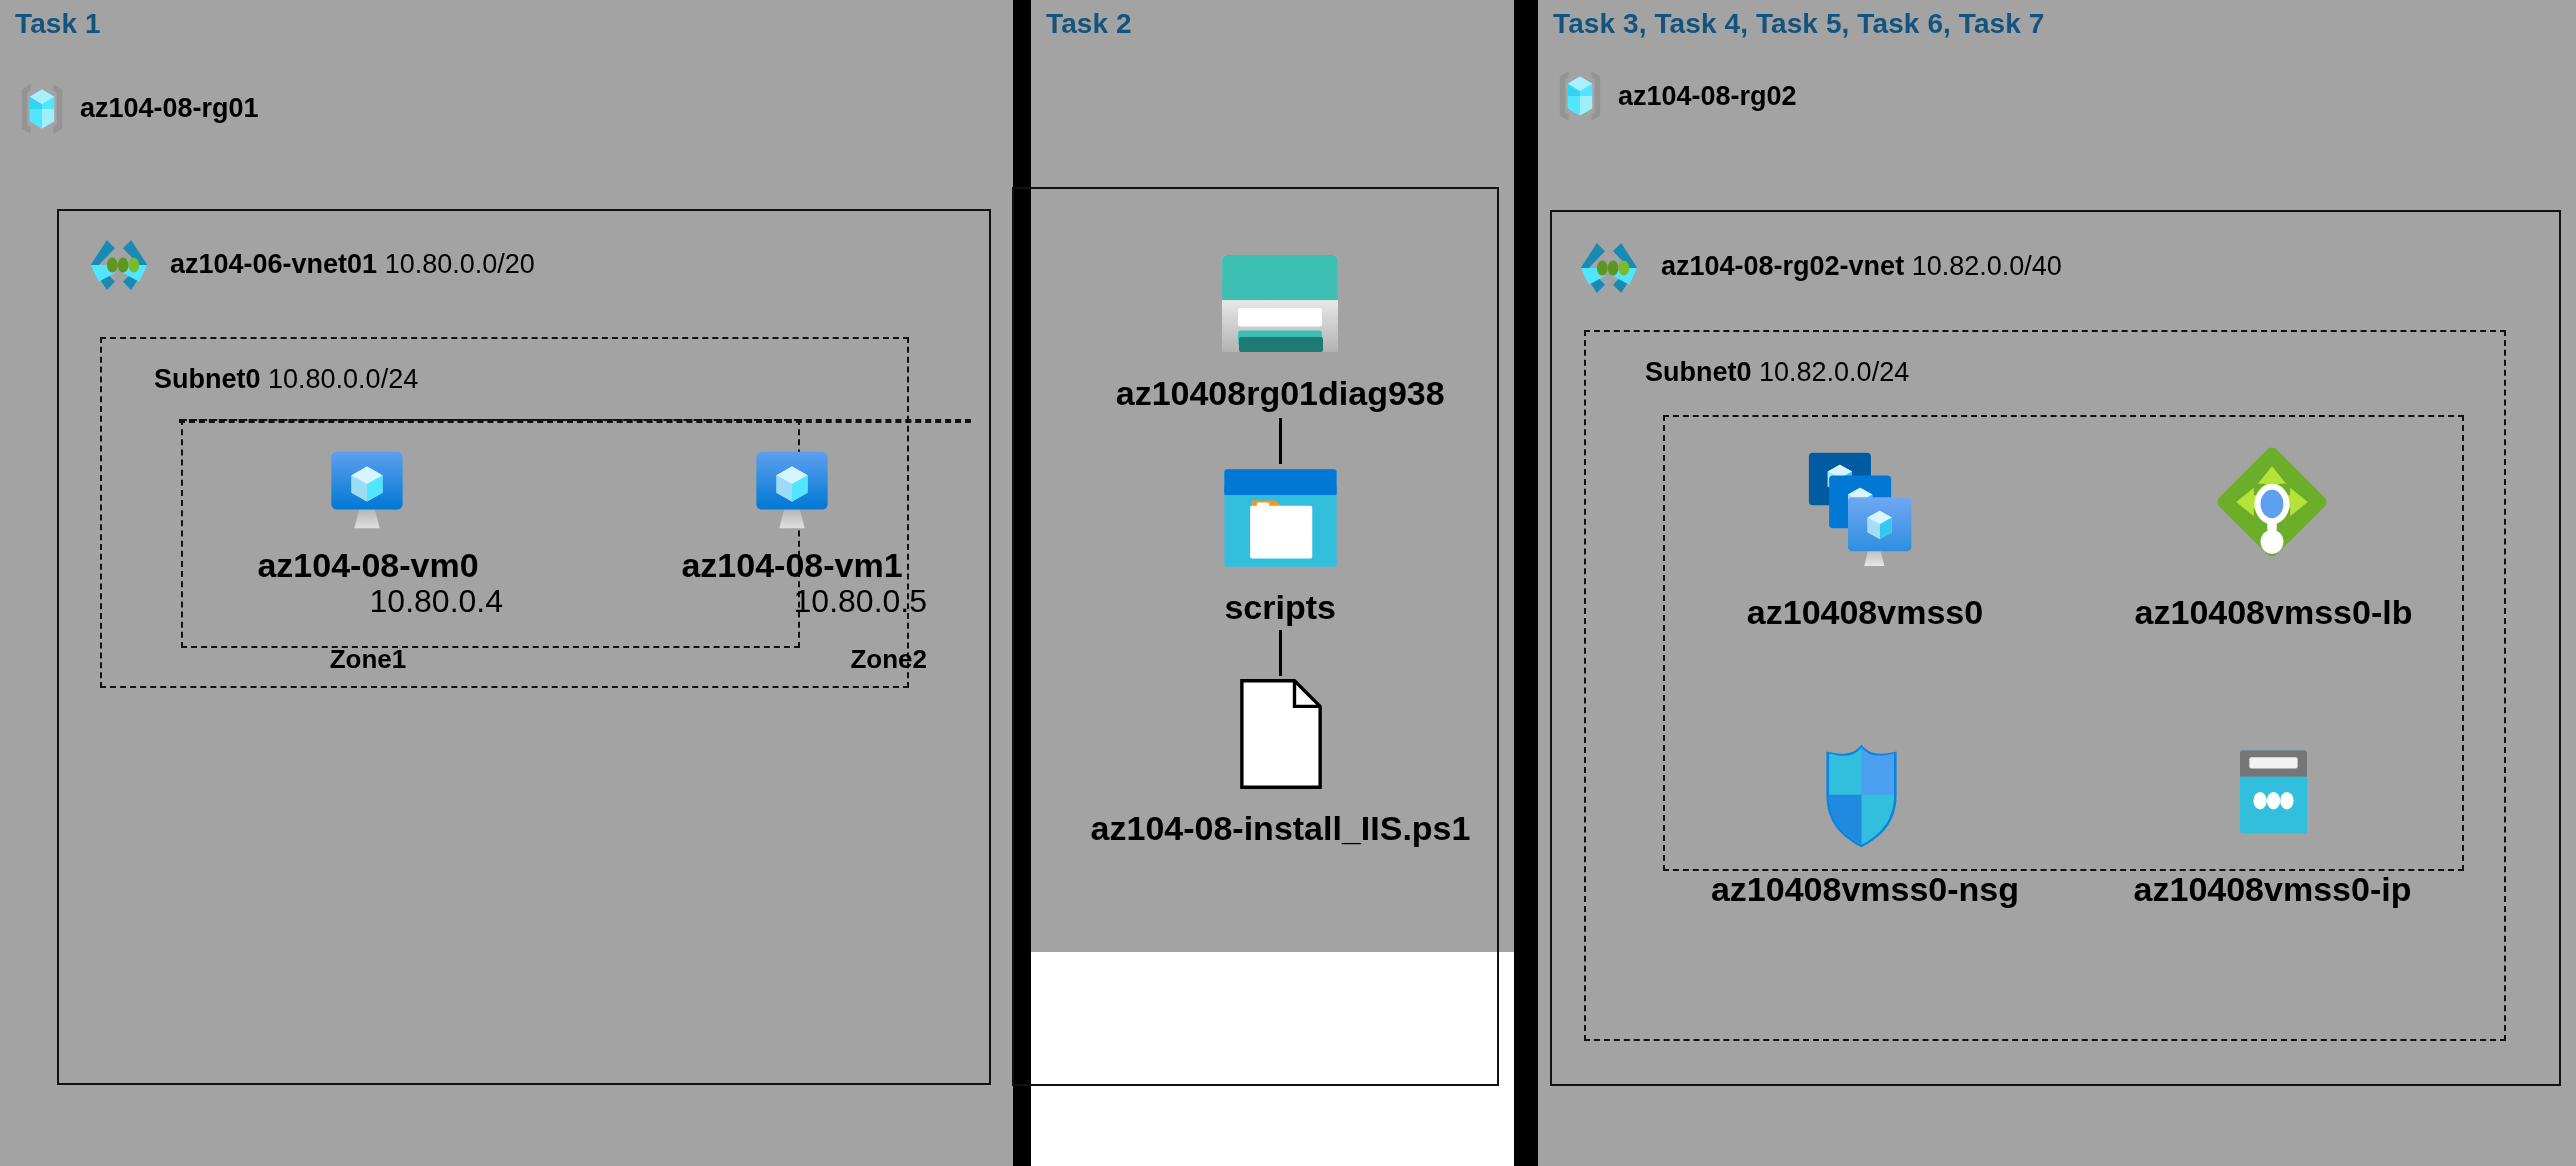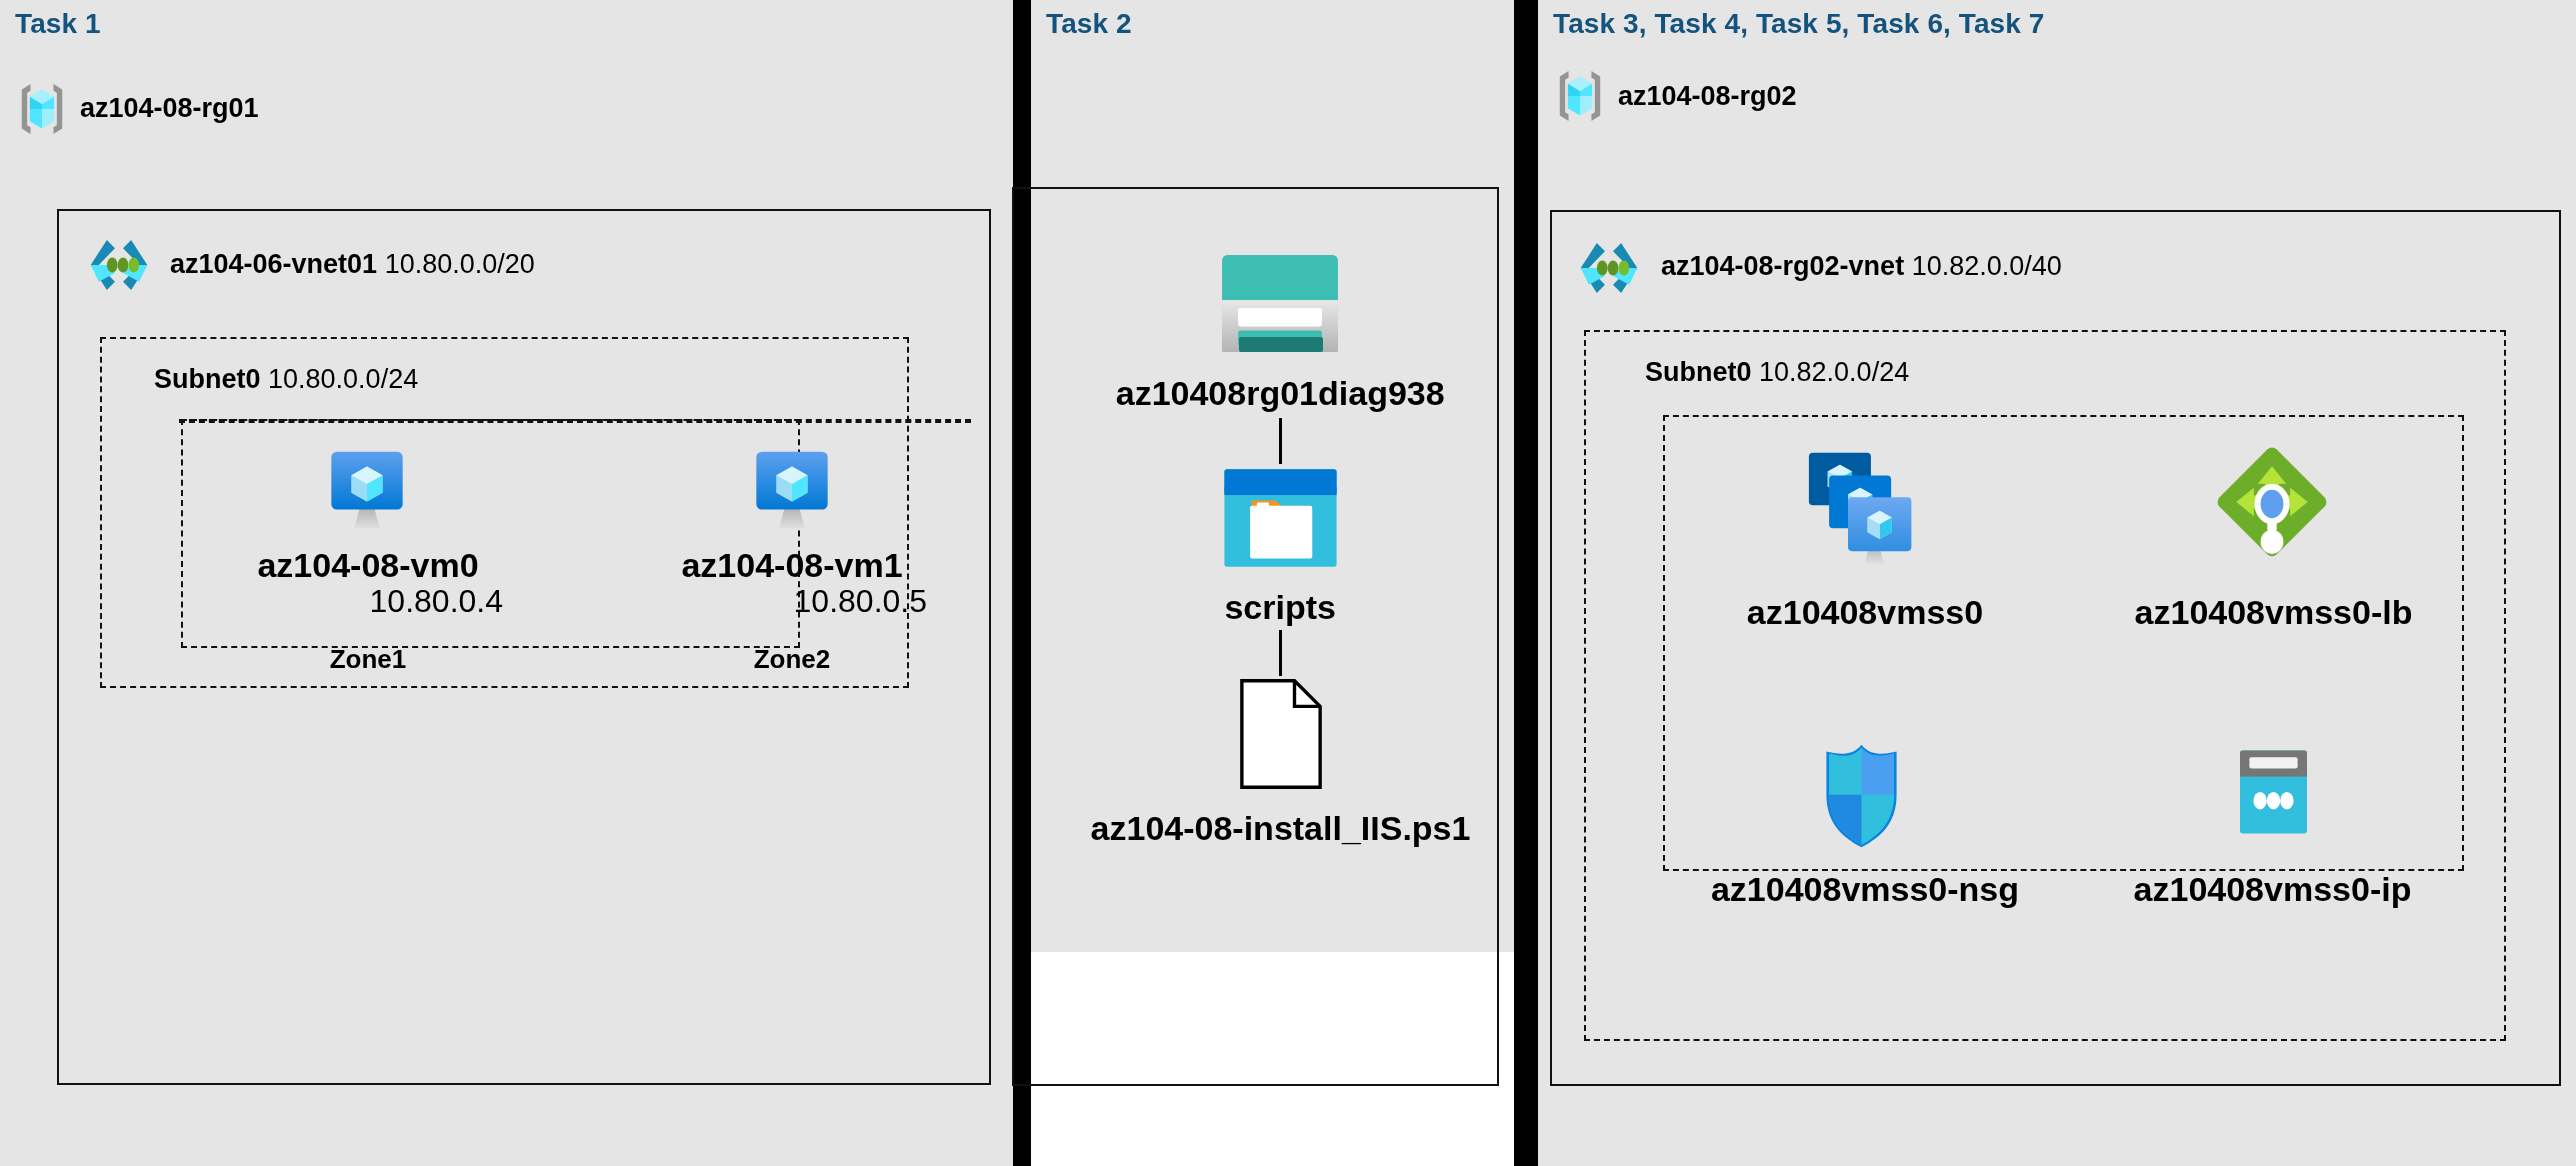--- a/index.html
+++ b/index.html
@@ -2,21 +2,21 @@
 <html style="font-size:10.8px"><head>
 <meta charset="utf-8">
 <style>
   html,body{margin:0;padding:0;background:#ffffff;}
   body{font-family:"Liberation Sans", sans-serif;}
   #canvas{
     position:relative;width:2576px;height:1166px;background:#ffffff;
     overflow:hidden;
   }
   
-  .panel{position:absolute;background:#e5e5e5;box-sizing:border-box;}
+  .panel{position:absolute;background:#a3a3a3;box-sizing:border-box;}
   #panel-task1{left:0;top:0;width:1013px;height:1166px;}
   #panel-task2{left:1031px;top:0;width:506px;height:952px;}
   #panel-task3{left:1538px;top:0;width:1038px;height:1166px;}
   .divider{position:absolute;top:0;height:1166px;background:#000000;}
   #divider-1{left:1013px;width:18px;}
   #divider-2{left:1514px;width:25px;}
 
   .task-label{
     position:absolute;color:#15537f;font-weight:bold;
     font-size:28px;letter-spacing:0.1px;white-space:nowrap;
@@ -126,21 +126,21 @@
         <path d="M44 86 L66 86 L74 116 L36 116 Z" fill="url(#stand2)"></path>
         <rect x="2" y="2" width="106" height="86" rx="8" fill="url(#vmg2)"></rect>
         <polygon points="55,24 78,37 78,63 55,76 32,63 32,37" fill="#c3f1ff"></polygon>
         <polygon points="55,24 78,37 55,50 32,37" fill="#d6f5ff"></polygon>
         <polygon points="55,50 78,37 78,63 55,76" fill="#50e6ff"></polygon>
         <polygon points="55,50 32,37 32,63 55,76" fill="#9cdcf5"></polygon>
       </svg>
     </span>
     <div class="node-label" style="left:657px;top:546px;width:270px;">az104-08-vm1</div>
     <div class="node-sub" style="left:657px;top:583px;width:270px;">10.80.0.5</div>
-    <div class="node-zone" style="left:657px;top:644px;width:270px;">Zone2</div>
+    <div class="node-zone" style="left:657px;top:644px;width:270px;text-align:right;">Zone2</div>
   </div>
 
   <div class="divider" id="divider-1"></div>
 
   <div class="panel" id="panel-task2">
 
     <div class="task-label" style="left:15px;top:8px;">Task 2</div>
 
     <div class="solid-box" style="left:-19px;top:187px;width:487px;height:899px;"></div>
 

